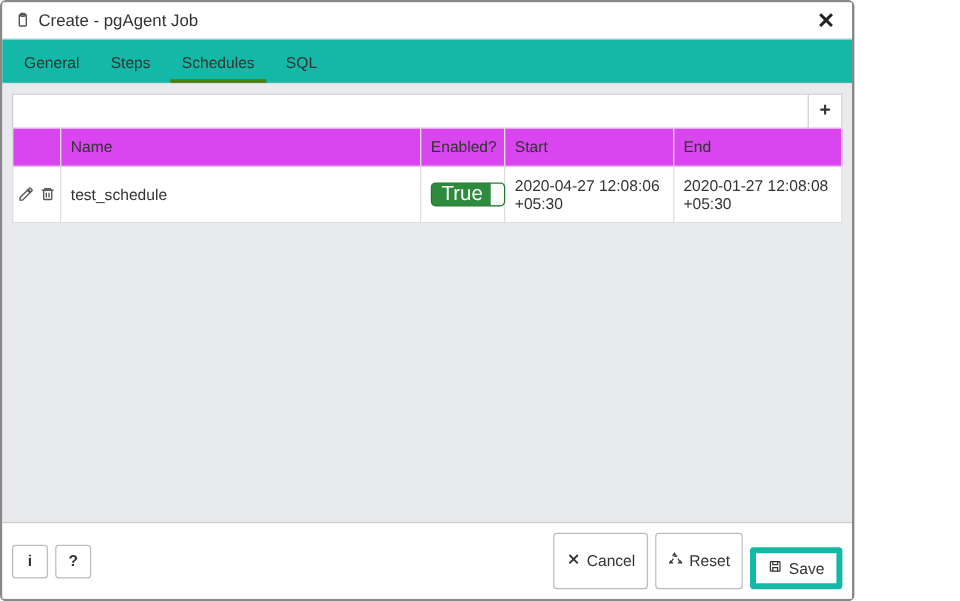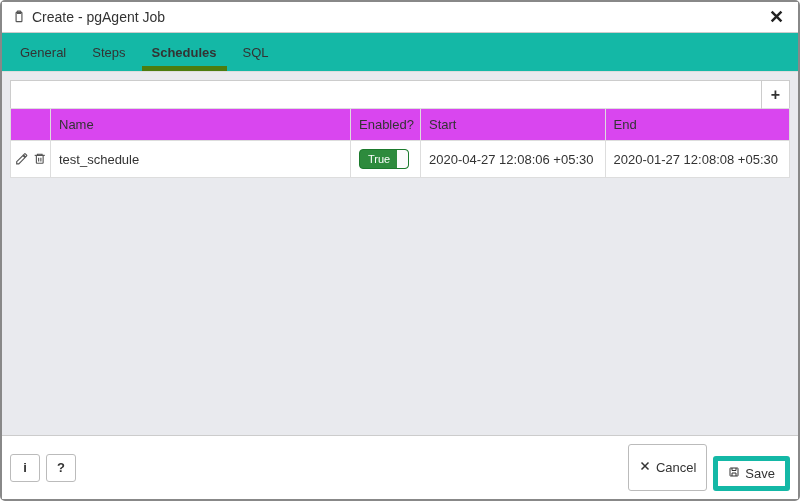--- a/index.html
+++ b/index.html
@@ -6,21 +6,21 @@
     body {
       font-family: -apple-system, BlinkMacSystemFont, "Segoe UI", Helvetica, Arial, sans-serif;
       font-size: 13px;
       color: #222;
       background: #fff;
       width: 800px;
       height: 501px;
       overflow: hidden;
     }
     .dialog {
-      width: 800px;
+      width: 712px;
       height: 501px;
       border: 2px solid #888;
       border-radius: 5px;
       display: flex;
       flex-direction: column;
       background: #fff;
     }
     .titlebar {
       display: flex;
       align-items: center;
@@ -54,22 +54,22 @@
     }
     .tab {
       padding: 6px 10px;
       font-size: 13px;
       color: #333;
       cursor: pointer;
       border-bottom: 2px solid transparent;
       margin-right: 6px;
     }
     .tab.active {
-      border-bottom: 5px solid #4d7c0f;
-      font-weight: 700;
+      border-bottom: 3px solid #4d7c0f;
+      font-weight: 400;
       text-align: center;
     }
     .content {
       flex: 1;
       background: #e9eaee;
       padding: 8px;
       overflow: auto;
     }
     .toolbar-row {
       background: #fff;
@@ -131,21 +131,21 @@
       align-items:center;
       height: 20px;
       border-radius: 4px;
       overflow: hidden;
       border: 1px solid #1c7a2d;
       cursor: pointer;
       background: #2e8b3d;
     }
     .toggle .toggle-label {
       color: #fff;
-      font-size: 11px;
+      font-size: 17px;
       padding: 0 6px 0 8px;
       line-height: 20px;
     }
     .toggle .toggle-handle {
       width: 12px;
       height: 18px;
       background: #fbfbfb;
       border-left: 1px solid #2e8b3d;
       border-radius: 0 3px 3px 0;
     }
@@ -268,20 +268,29 @@
     </div>
     <div class="footer-right">
       <div class="btn">
         <span>
           <svg viewBox="0 0 24 24" stroke="currentColor" stroke-width="3" fill="none">
               <path d="M5 5l14 14M19 5L5 19"></path>
             </svg>
         </span>
         <span>Cancel</span>
       </div>
+      <div class="btn">
+        <span>
+          <svg viewBox="0 0 24 24" stroke="currentColor" stroke-width="2" fill="none">
+            <path d="M7 7l3-5 3 5M4 14l-2 4h6M20 14l2 4h-6M12 2v0"></path>
+            <path d="M4 18l4-7M20 18l-4-7M9 7h6"></path>
+          </svg>
+        </span>
+        <span>Reset</span>
+      </div>
       <div class="btn save">
         <span>
           <svg viewBox="0 0 24 24" stroke="currentColor" stroke-width="2" fill="none">
             <rect x="4" y="4" width="16" height="16" rx="1"></rect>
             <path d="M8 4v5h8V4"></path>
               <path d="M8 20v-6h8v6"></path>
           </svg>
         </span>
         <span>Save</span>
       </div>

